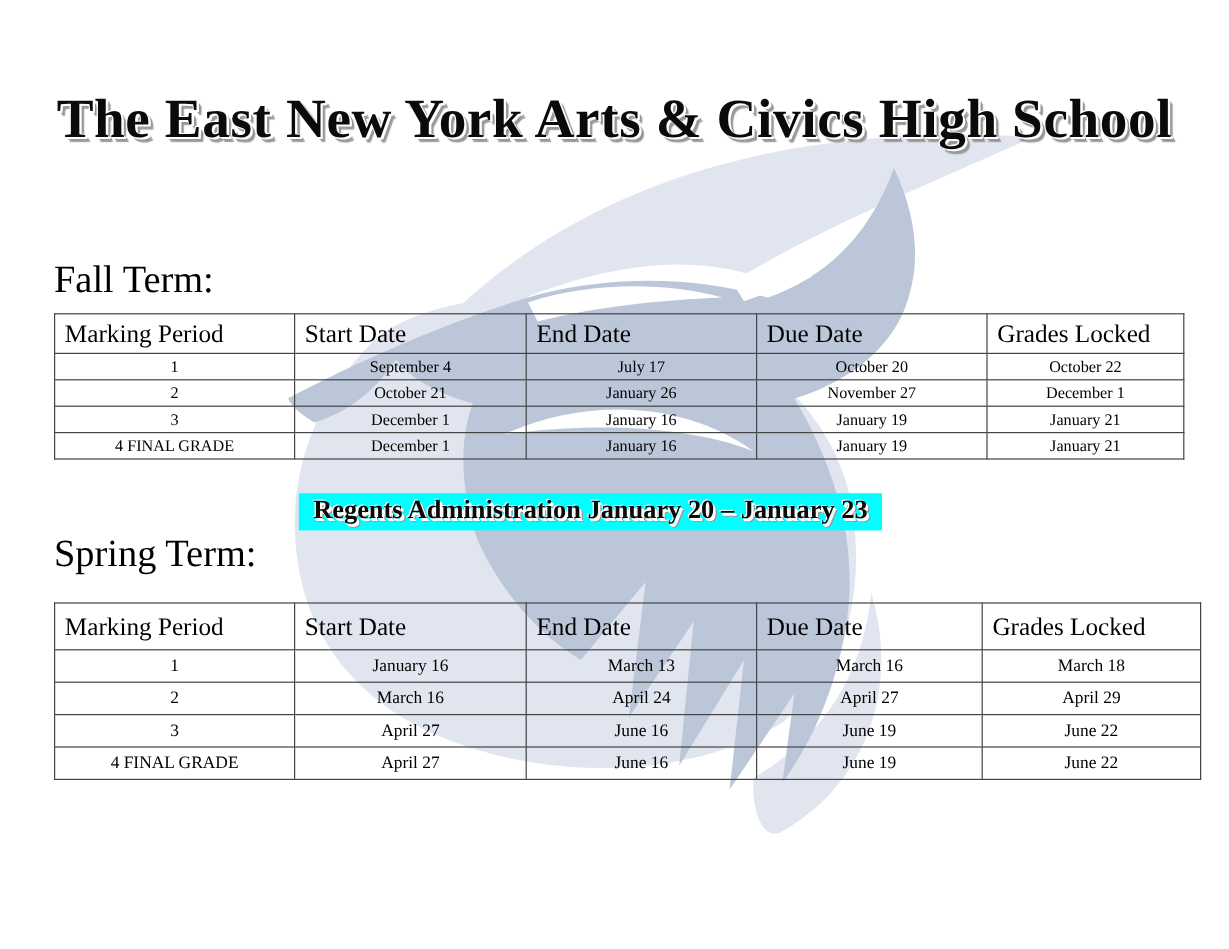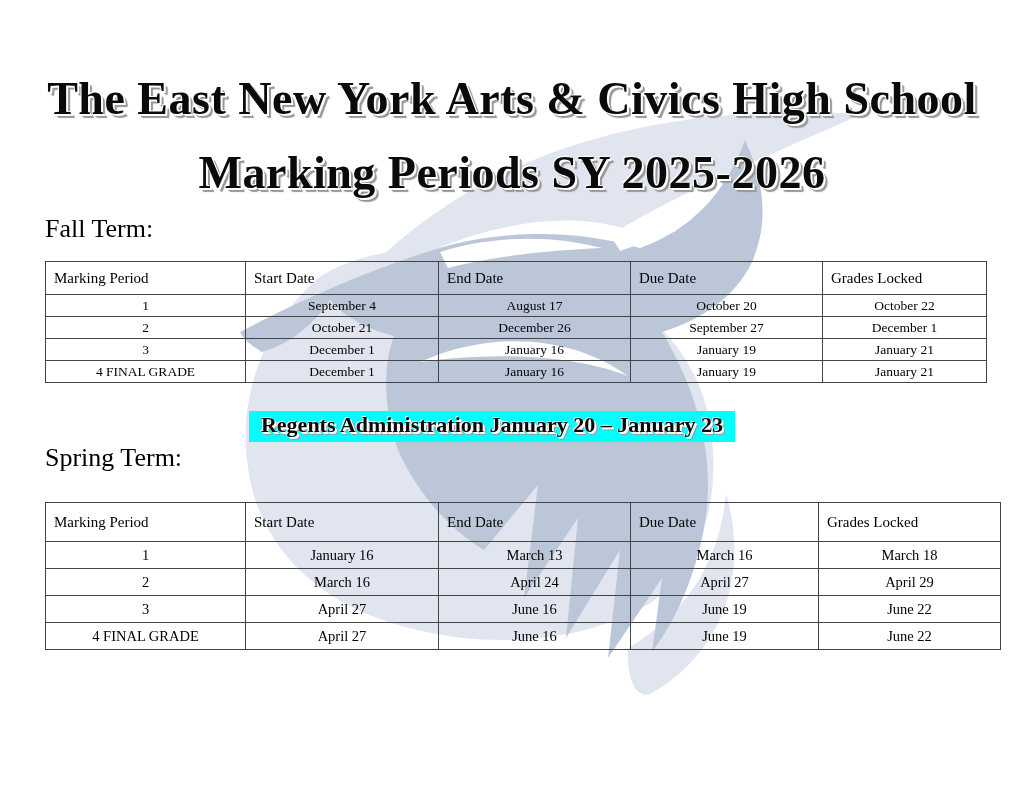--- a/index.html
+++ b/index.html
@@ -38,35 +38,35 @@
   }
   .shadow-sm {
     color:#0a0a0a;
     text-shadow:
       -1px -1px 0 #ffffff,
        1px  1px 0 #ffffff,
        2px  2px 0 #ffffff,
        3px  3px 0 #9a9a9a;
   }
 
-  .term-heading { left:45px; font-size:26px; }
+  .term-heading { left:45px; font-size:32px; }
   .fall-heading-pos   { top:214px; }
   .spring-heading-pos { top:443px; }
 
   table.mp-table {
     border-collapse:collapse;
     background:transparent;
     table-layout:fixed;
   }
   .fall-table   { top:261px; left:45px; width:941px; }
   .spring-table { top:502px; left:45px; width:955px; }
 
   .mp-table th {
     font-weight:normal;
-    font-size:15px;
+    font-size:21px;
     text-align:left;
     padding:2px 8px;
     border:1px solid #444;
     background:transparent;
     overflow:hidden;
     white-space:nowrap;
   }
   .fall-table th   { height:28px; }
   .spring-table th { height:34px; }
 
@@ -136,21 +136,20 @@
 
       <path class="wm-white" d="M 612 238 L 670 219 L 676 231 L 620 251 Z" fill="#ffffff"></path>
 
       <path class="wm-white" d="M 420 362 C 490 330 572 335 628 376
                C 572 354 490 352 420 362 Z" fill="#ffffff"></path>
     </g>
   </svg>
 
   <div class="layer title">
     <div class="title-line shadow-big">The East New York Arts &amp; Civics High School</div>
-    <div class="title-line shadow-big">Marking Periods SY 2025-2026</div>
   </div>
 
   <div class="layer term-heading fall-heading-pos">Fall Term:</div>
 
   <table class="layer mp-table fall-table">
       <colgroup>
         <col style="width: 200px;">
         <col style="width: 193px;">
         <col style="width: 192px;">
         <col style="width: 192px;">
@@ -162,29 +161,29 @@
           <th>Start Date</th>
           <th>End Date</th>
           <th>Due Date</th>
           <th>Grades Locked</th>
         </tr>
       </thead>
       <tbody>
         <tr>
           <td>1</td>
           <td>September 4</td>
-          <td>August 17</td>
+          <td>July 17</td>
           <td>October 20</td>
           <td>October 22</td>
         </tr>
         <tr>
           <td>2</td>
           <td>October 21</td>
-          <td>December 26</td>
-          <td>September 27</td>
+          <td>January 26</td>
+          <td>November 27</td>
           <td>December 1</td>
         </tr>
         <tr>
           <td>3</td>
           <td>December 1</td>
           <td>January 16</td>
           <td>January 19</td>
           <td>January 21</td>
         </tr>
         <tr>

